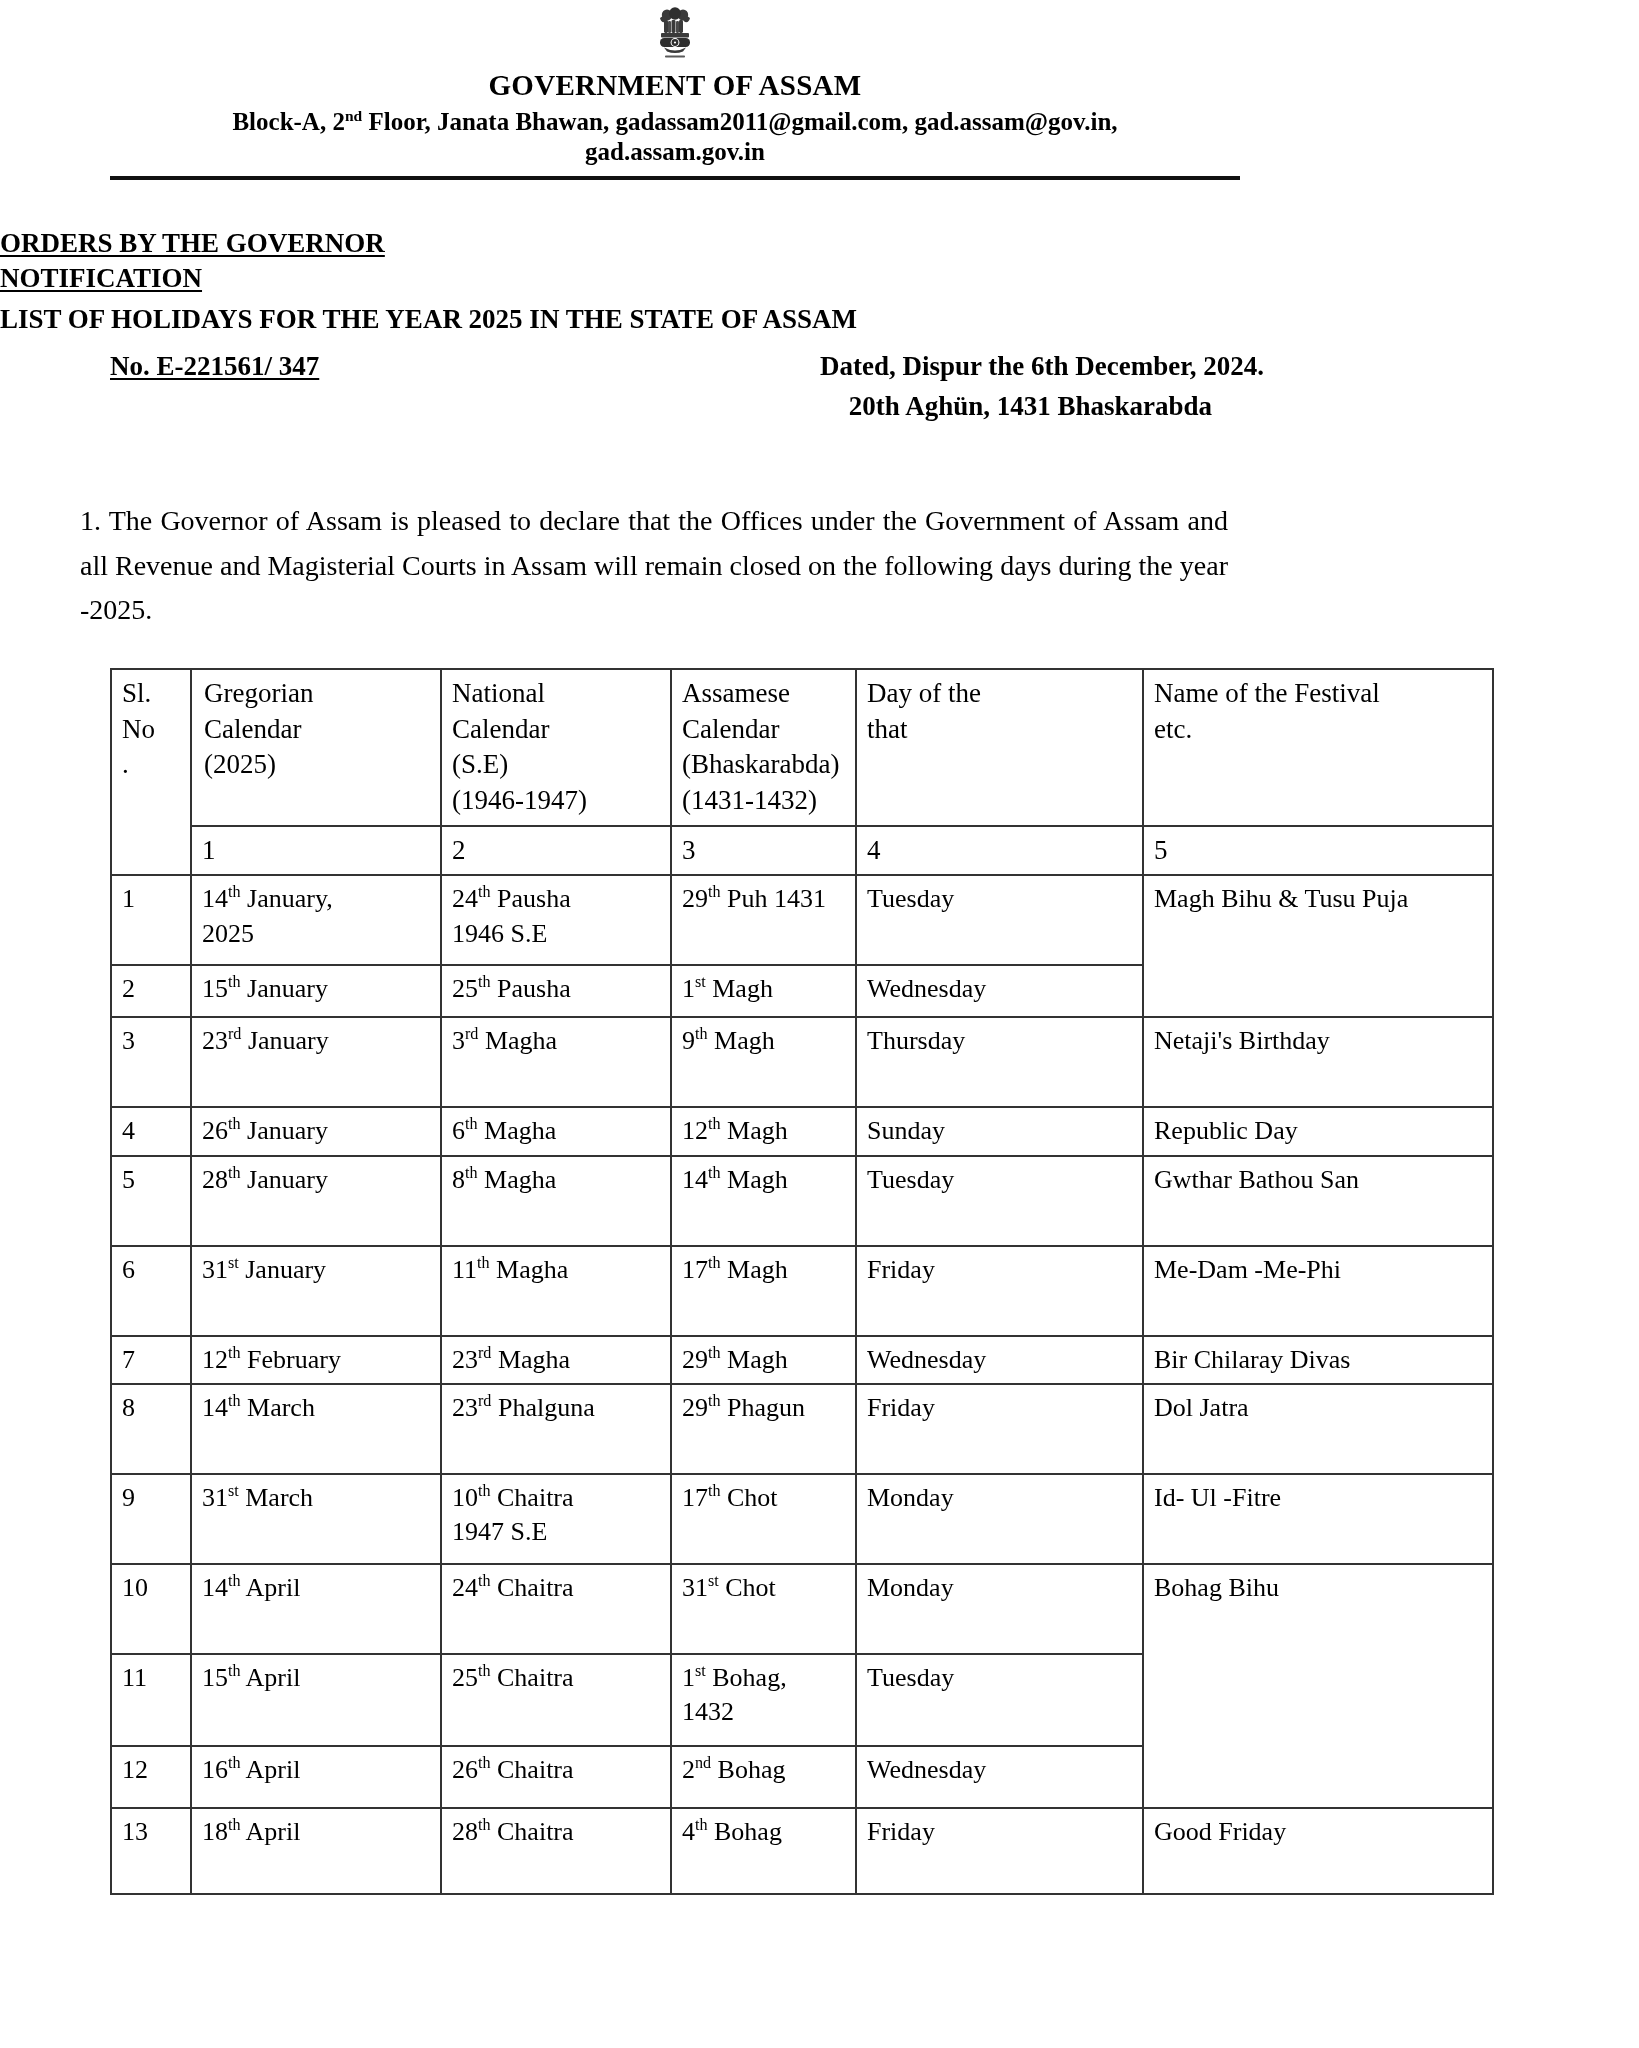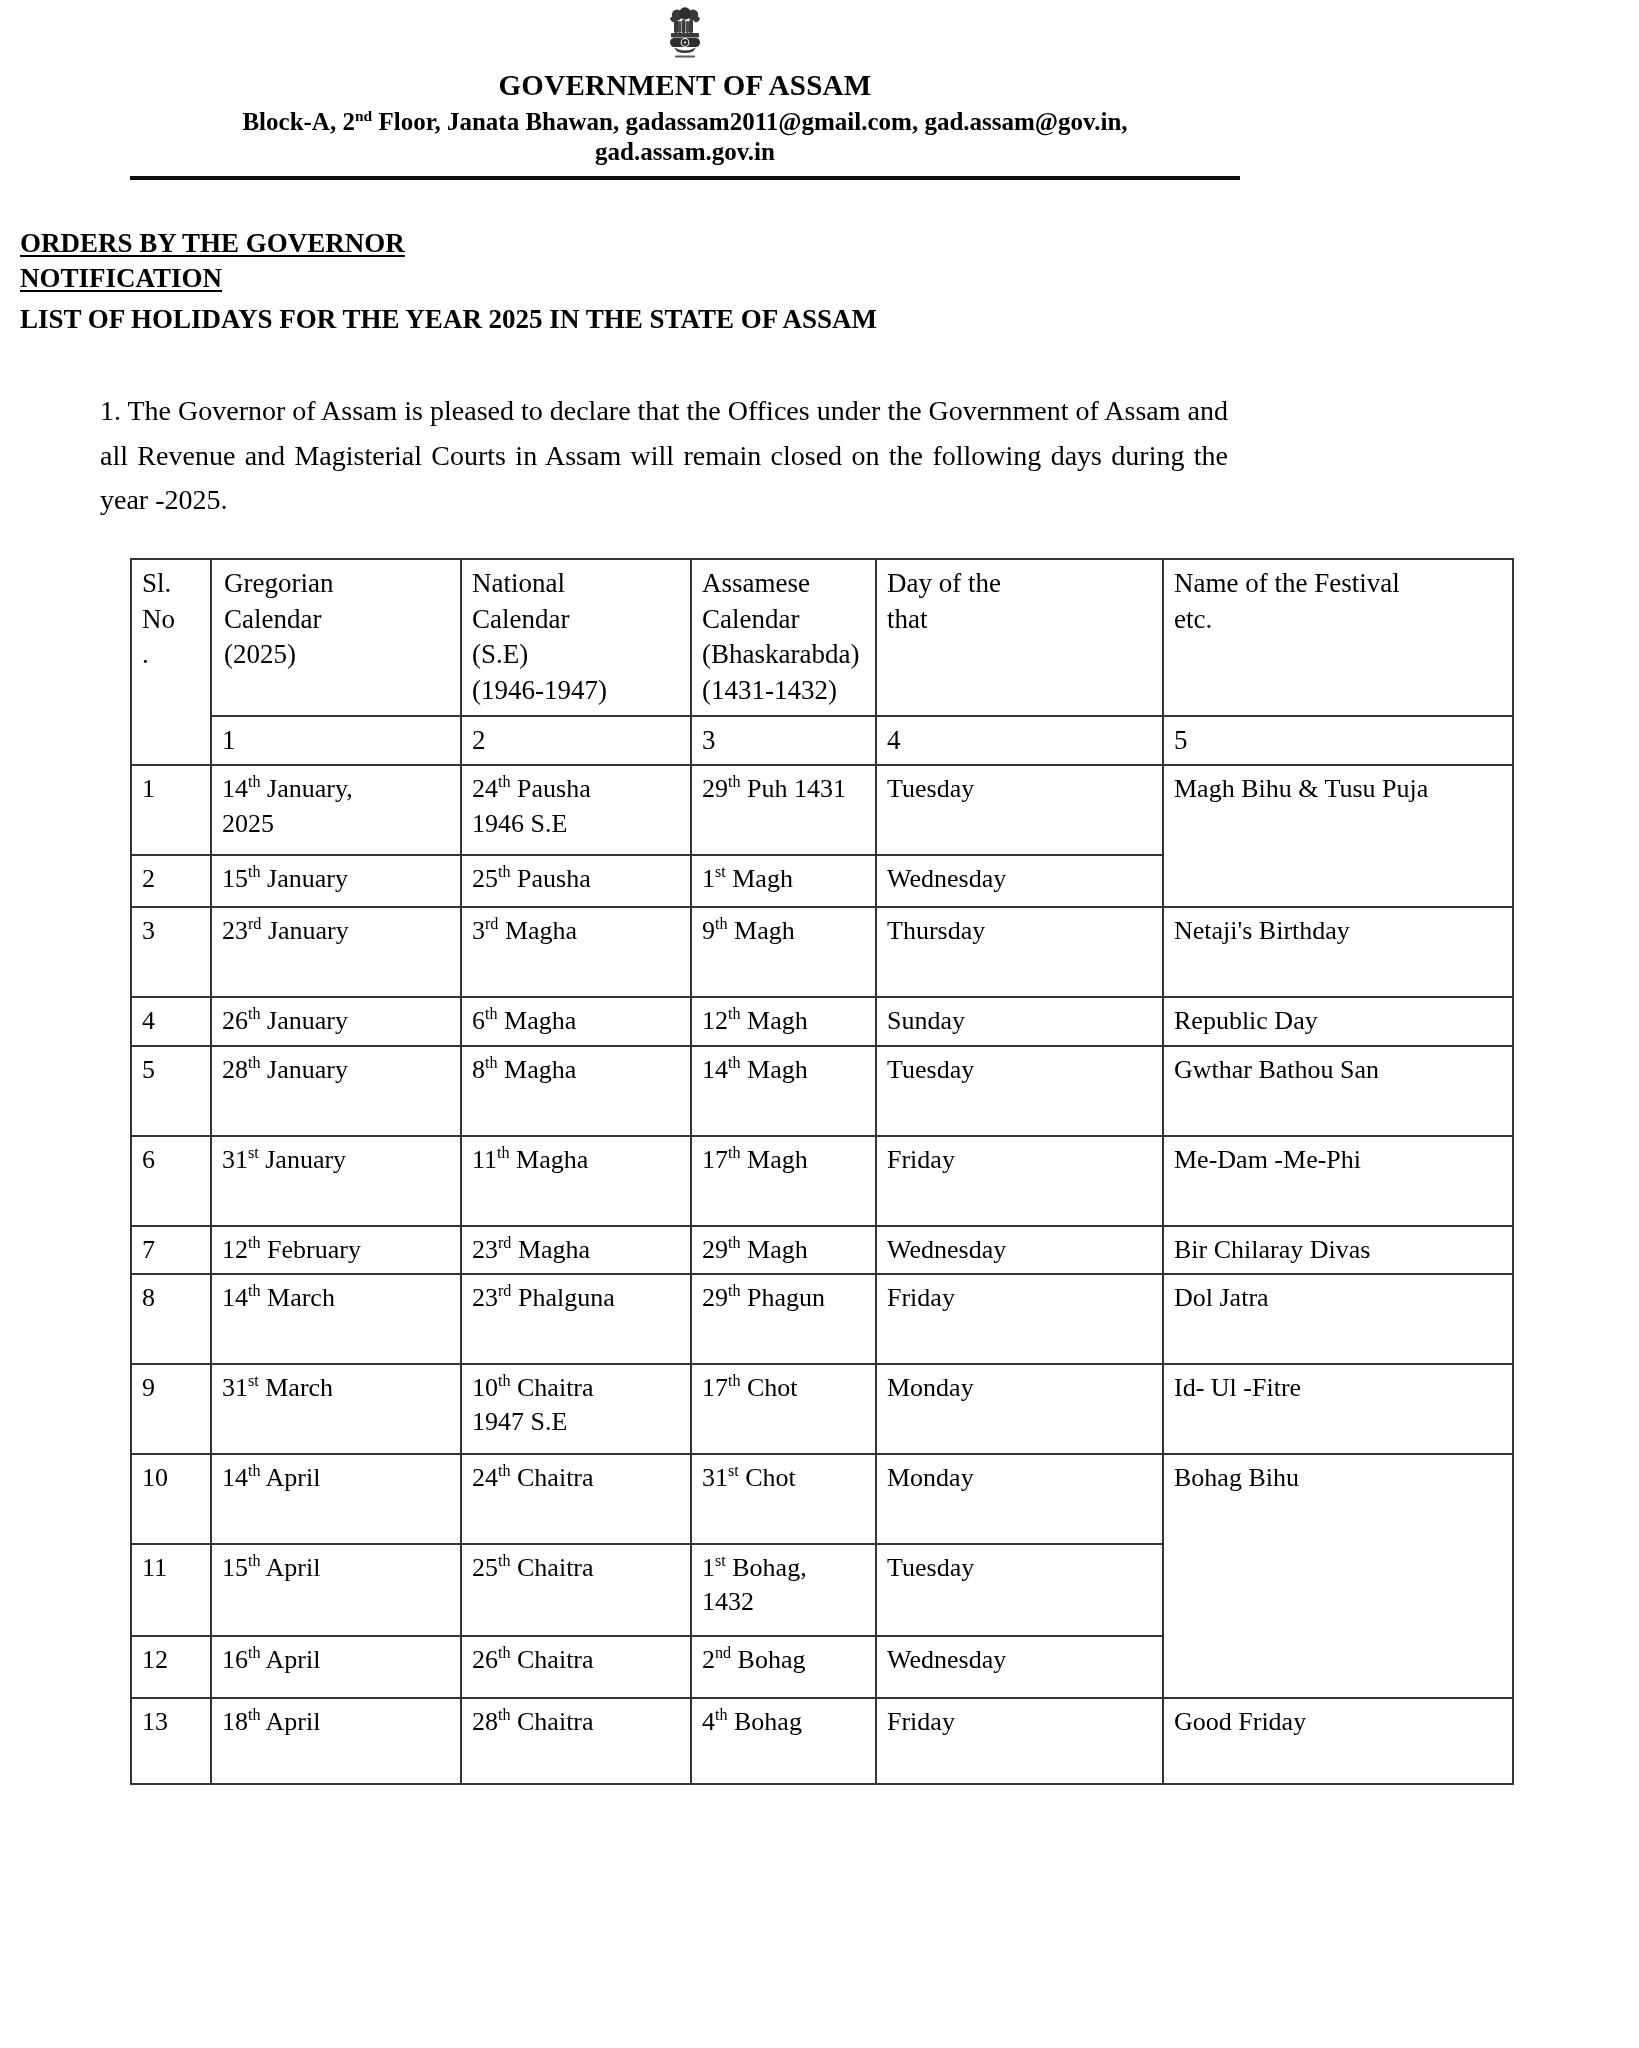--- a/index.html
+++ b/index.html
@@ -15,21 +15,20 @@
     color: #000000;
     position: relative;
     overflow: hidden;
   }
 
   .page {
     position: relative;
     width: 1350px;
     height: 2048px;
     box-sizing: border-box;
-    padding-left: 20px;
   }
 
   
   .emblem-wrap {
     text-align: center;
     padding-top: 6px;
     height: 62px;
   }
   .emblem {
     display: inline-block;
@@ -243,20 +242,25 @@
   </div>
 
   <hr class="rule">
 
   <div class="notif">
     <span class="notif-line"><span class="u">ORDERS BY THE GOVERNOR</span></span>
     <span class="notif-line"><span class="u">NOTIFICATION</span></span>
     <span class="notif-title"><span class="u">LIST OF HOLIDAYS FOR THE  YEAR 2025 IN THE STATE OF ASSAM</span></span>
   </div>
 
+  <div class="refrow">
+    <div class="ref-no">No. E-221561/ 347</div>
+    <div class="dated">Dated, Dispur the 6th  December, 2024.</div>
+    <div class="dated-sub">20th Aghün, 1431 Bhaskarabda</div>
+  </div>
 
   <p class="para">1. The Governor of Assam is pleased to declare that the Offices under the Government of Assam and all Revenue and Magisterial Courts in Assam will remain closed on the following days during the year -2025.</p>
 
   <div class="tbl-wrap">
     <table class="holidays">
       <colgroup>
         <col class="c0">
           <col class="c1">
           <col class="c2">
           <col class="c3">

